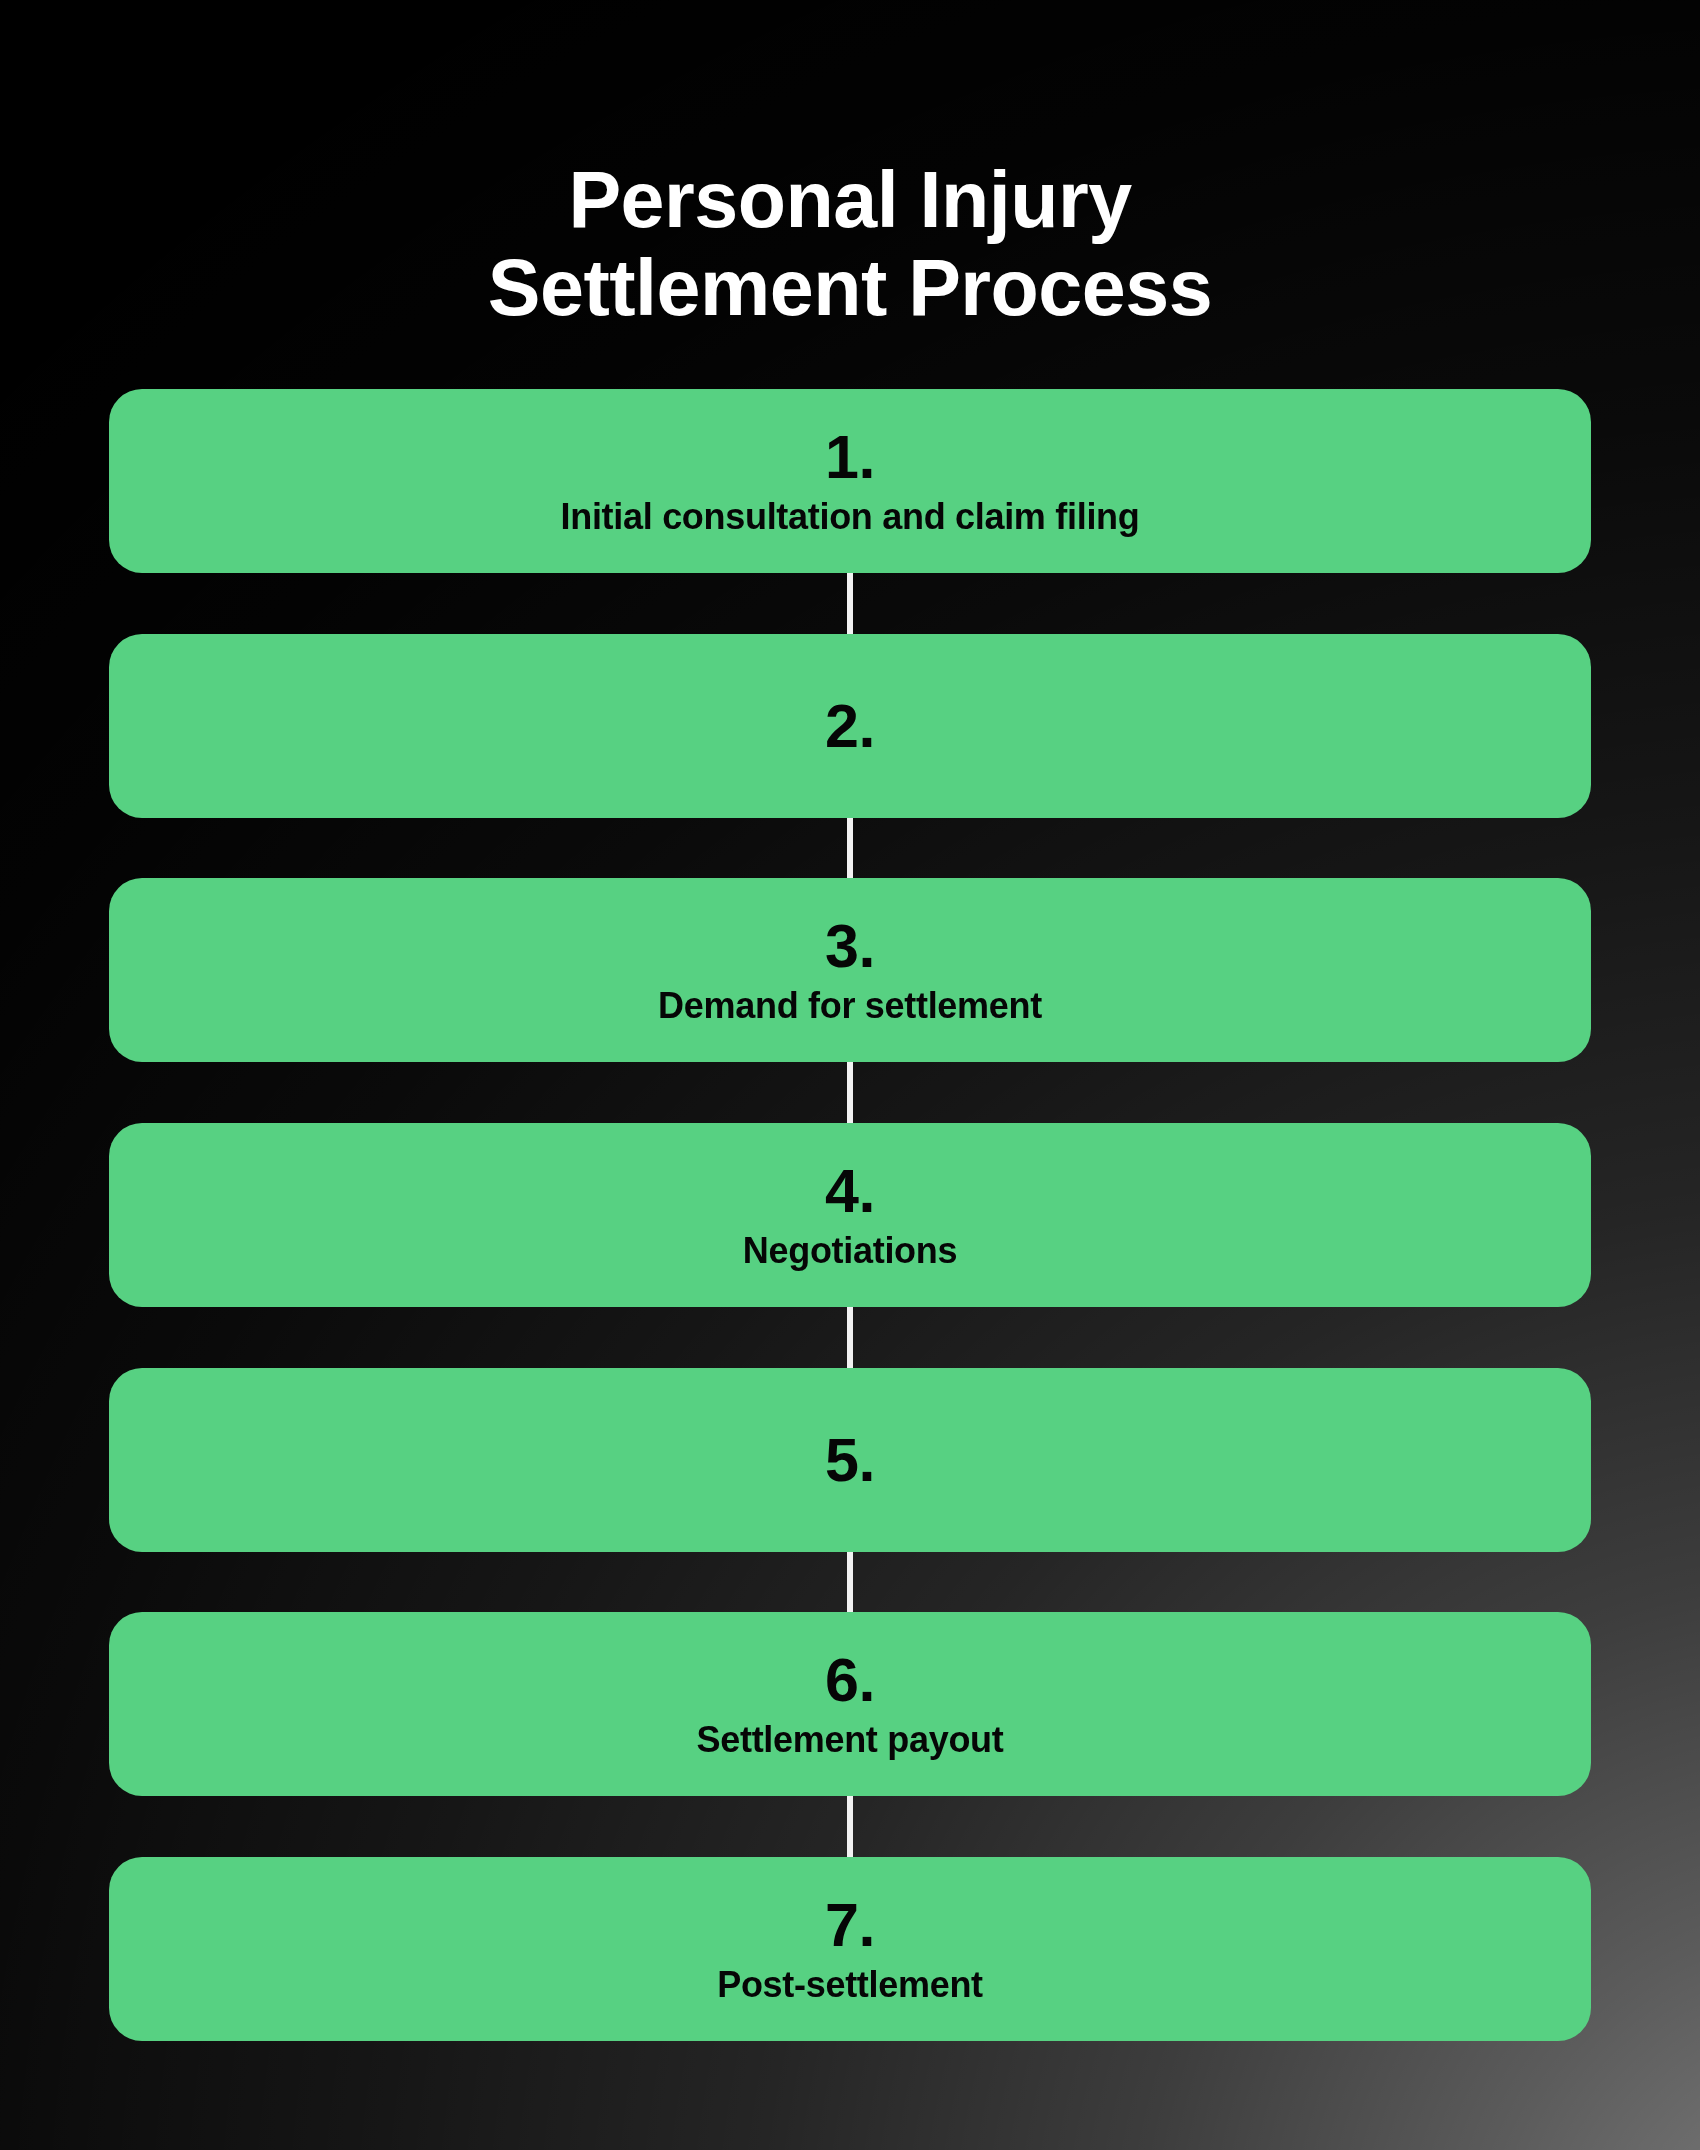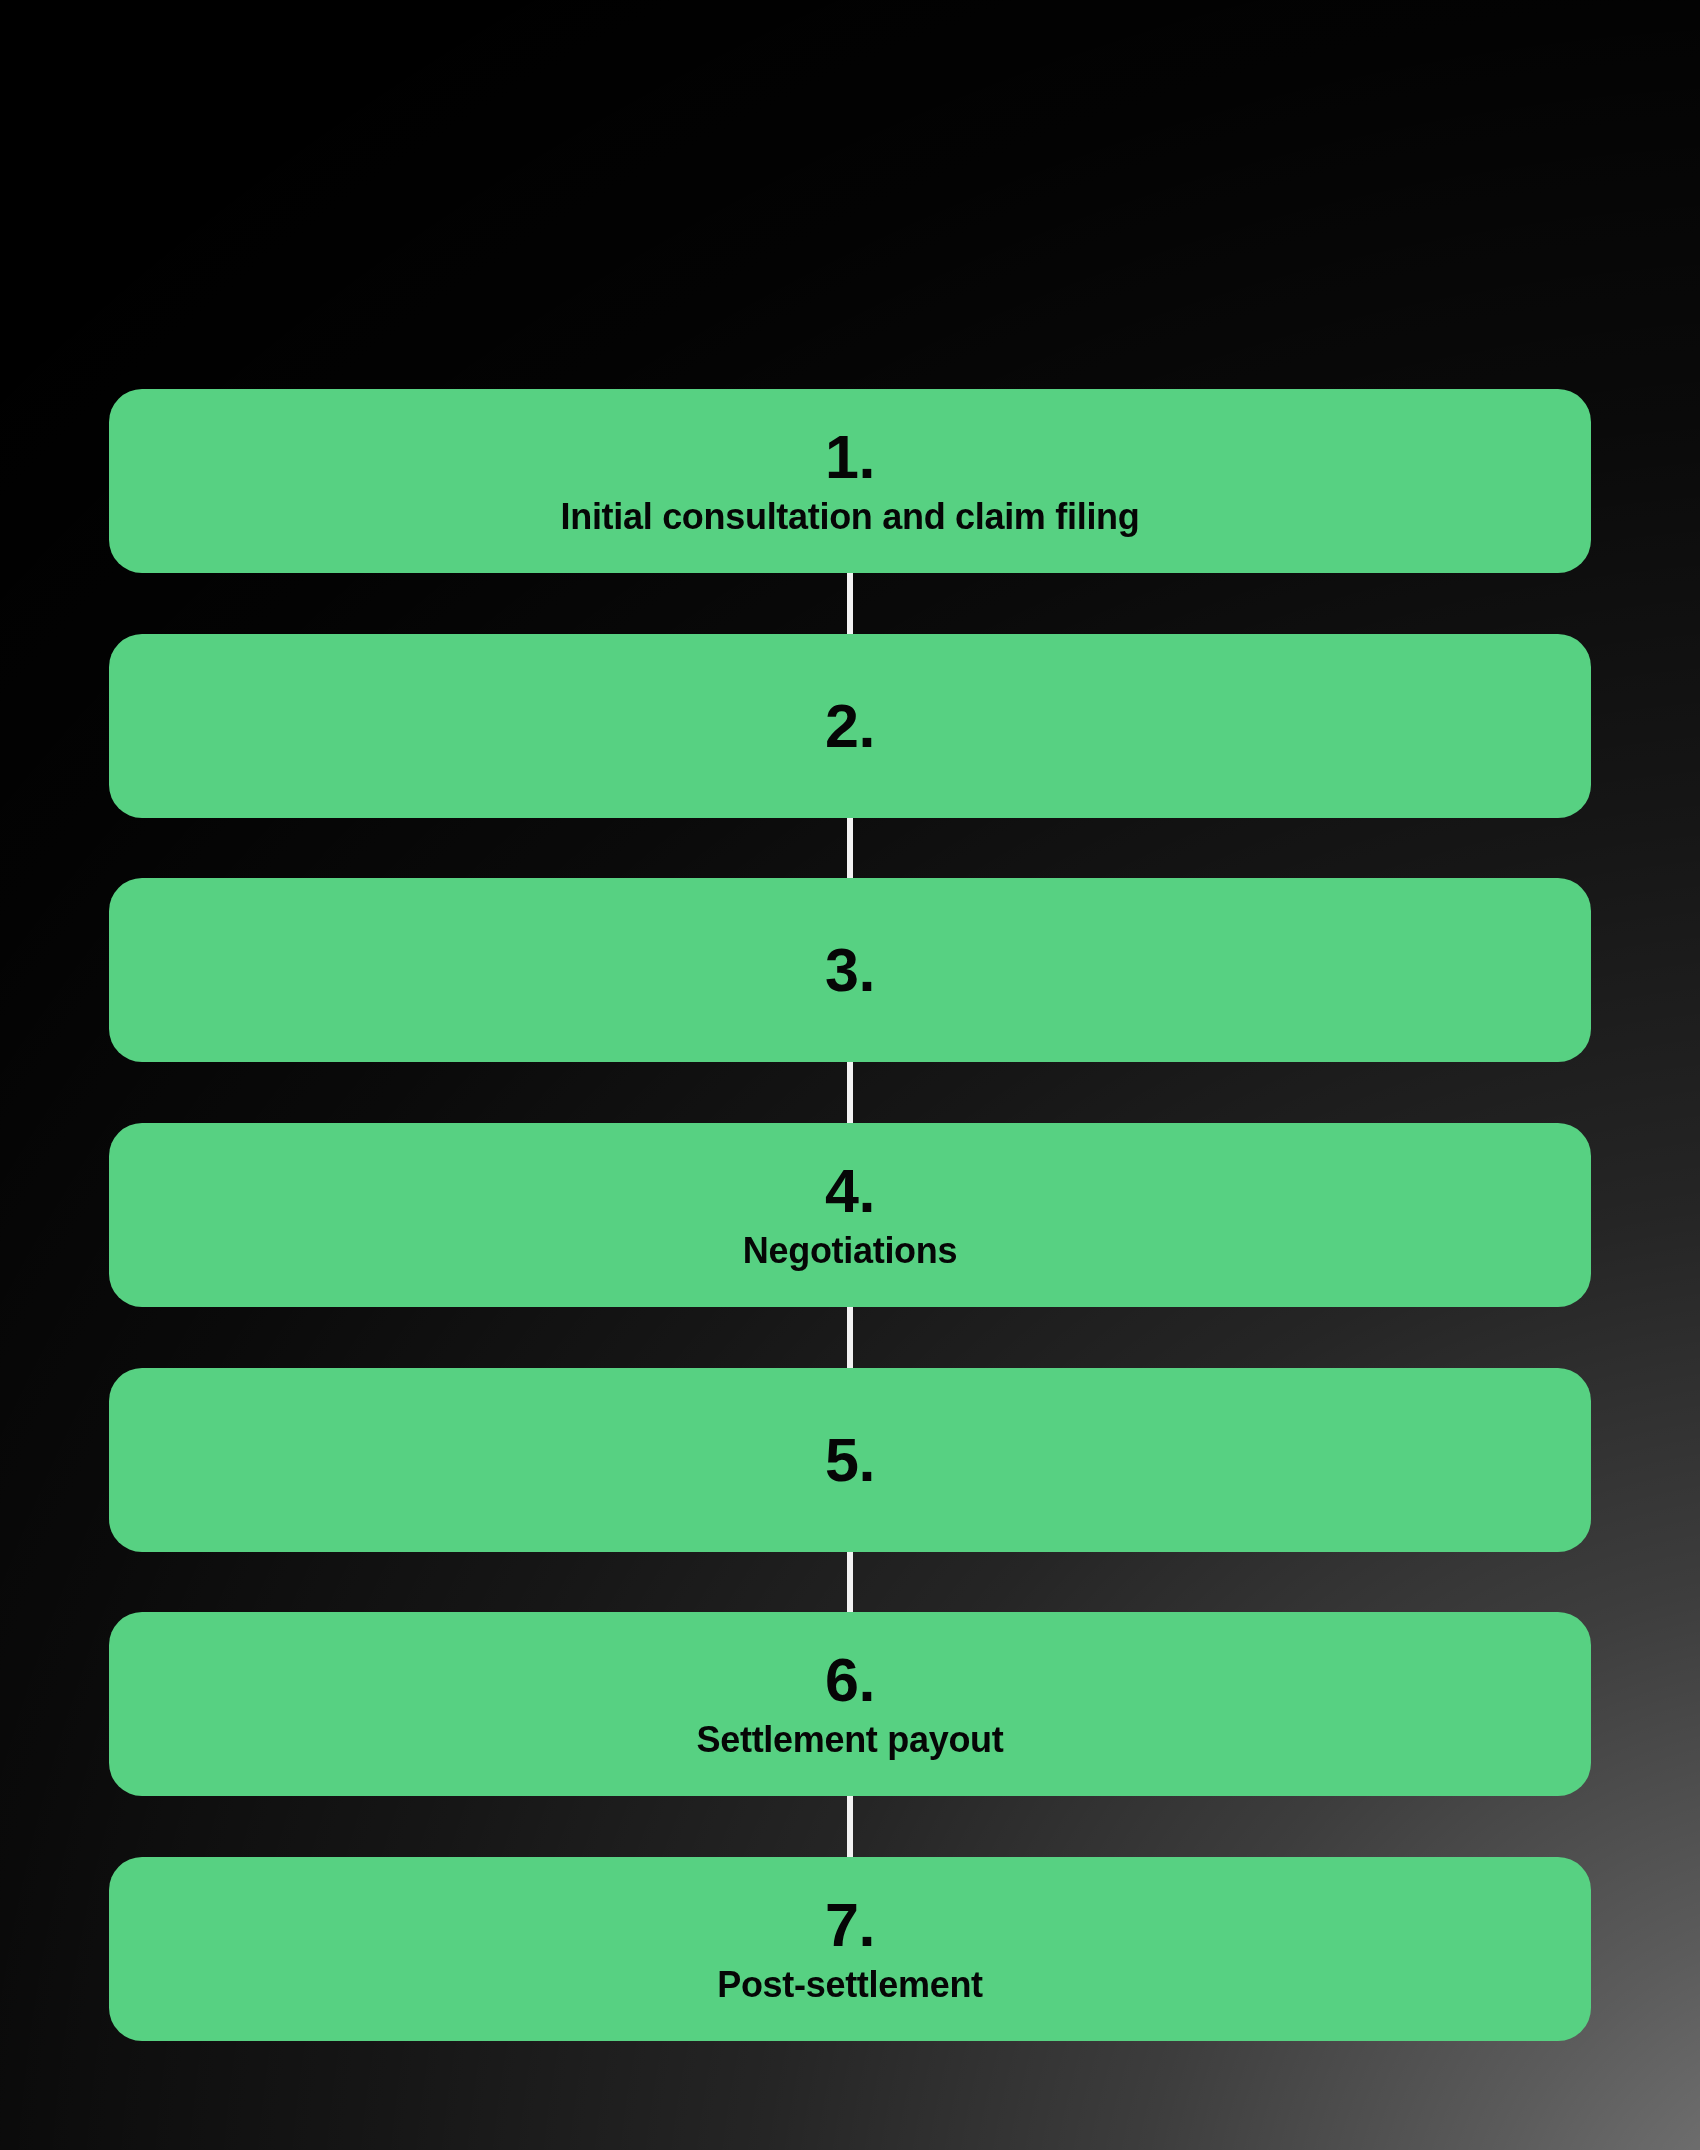--- a/index.html
+++ b/index.html
@@ -102,20 +102,22 @@
     white-space: nowrap;
   }
 </style>
 </head>
 <body>
 
 <div id="canvas">
 
   <div id="bg-glow"></div>
 
+  <h1 id="title">Personal Injury
+Settlement Process</h1>
 
   <div id="flow">
 
     <div class="connector" style="top:184px;height:61px;"></div>
     <div class="connector" style="top:428px;height:61px;"></div>
     <div class="connector" style="top:673px;height:61px;"></div>
     <div class="connector" style="top:918px;height:61px;"></div>
     <div class="connector" style="top:1163px;height:61px;"></div>
     <div class="connector" style="top:1407px;height:61px;"></div>
 
@@ -123,20 +125,21 @@
       <div class="step-number">1.</div>
       <div class="step-label">Initial consultation and claim filing</div>
     </div>
 
     <div class="step" style="top:245px;">
       <div class="step-number">2.</div>
     </div>
 
     <div class="step" style="top:489px;">
       <div class="step-number">3.</div>
+      <div class="step-label">Demand for settlement</div>
     </div>
 
     <div class="step" style="top:734px;">
       <div class="step-number">4.</div>
       <div class="step-label">Negotiations</div>
     </div>
 
     <div class="step" style="top:979px;">
       <div class="step-number">5.</div>
     </div>

